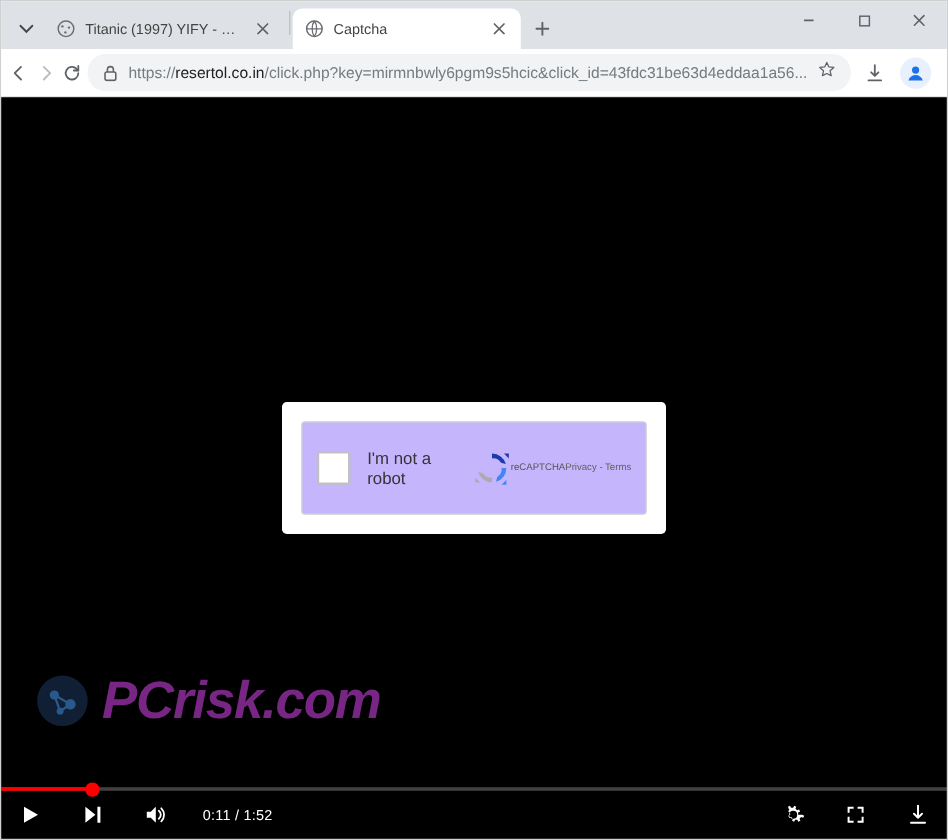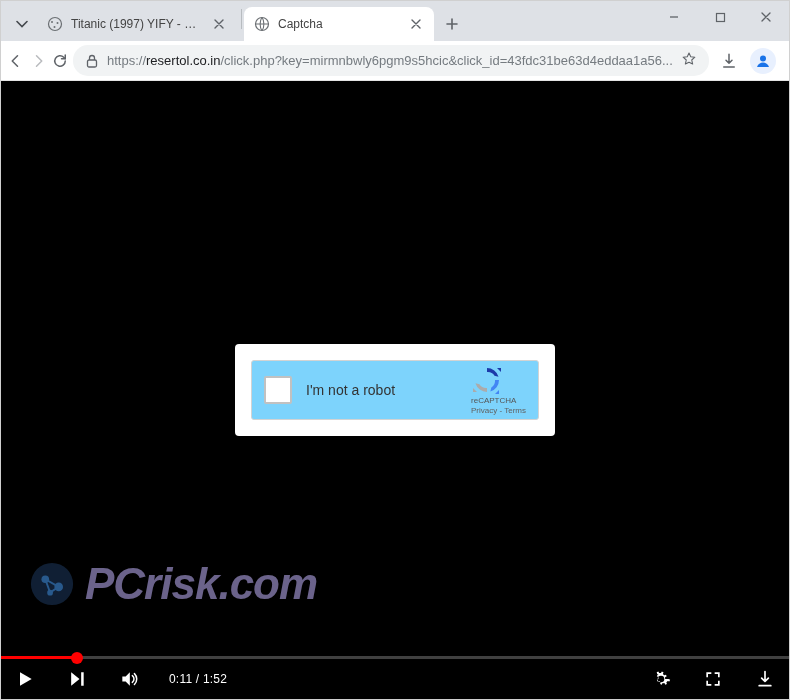--- a/index.html
+++ b/index.html
@@ -31,31 +31,31 @@
 .omnibox .star { color: #5f6368; cursor: pointer; }
 .right-icons { display: flex; align-items: center; gap: 2px; }
 .avatar { width: 26px; height: 26px; border-radius: 50%; background: #e8f0fe; display: flex; align-items: center; justify-content: center; }
 .avatar svg { width: 18px; height: 18px; }
 
 
 .content { flex: 1; background: #000; position: relative; display: flex; align-items: center; justify-content: center; }
 
 
 .captcha-card { width: 320px; background: #fff; border-radius: 4px; padding: 16px; box-shadow: 0 4px 18px rgba(0,0,0,.35); }
-.recaptcha-box { border: 1px solid #d3d3d3; background: #7dd3fc; border-radius: 3px; height: 60px; display: flex; align-items: center; padding: 0 12px; gap: 14px; }
+.recaptcha-box { border: 1px solid #d3d3d3; background: #c4b5fd; border-radius: 3px; height: 78px; display: flex; align-items: center; padding: 0 12px; gap: 14px; }
 .recaptcha-check { width: 28px; height: 28px; border: 2px solid #c1c1c1; border-radius: 2px; background: #fff; cursor: pointer; }
 .recaptcha-label { font-size: 14px; color: #333; flex: 1; }
-.recaptcha-brand { display: flex; flex-direction: column; font-size: 8px; color: #555; line-height: 1.2; }
+.recaptcha-brand { display: flex; flex-direction: row; align-items: center; font-size: 8px; color: #555; line-height: 1.2; }
 .recaptcha-brand .logo { width: 32px; height: 32px; }
 .recaptcha-brand .pp { font-size: 8px; color: #616161; }
 
 
 .watermark { position: absolute; left: 28px; bottom: 90px; display: flex; align-items: center; gap: 10px; opacity: .55; pointer-events: none; }
 .wm-icon { width: 46px; height: 46px; }
-.wm-text { font-family: "Arial Black", Arial, sans-serif; font-weight: 900; font-size: 44px; font-style: italic; color: #c4b5fd; letter-spacing: -1px; text-align: center; }
+.wm-text { font-family: "Arial Black", Arial, sans-serif; font-weight: 900; font-size: 44px; font-style: italic; color: #d946ef; letter-spacing: -1px; text-align: center; }
 
 
 .progress-bar { position: absolute; left: 0; right: 0; bottom: 40px; height: 3px; background: rgba(255,255,255,.25); }
 .progress-played { height: 100%; background: #ff0000; width: 9.6%; position: relative; }
 .progress-played::after { content: ""; position: absolute; right: -6px; top: -4.5px; width: 12px; height: 12px; border-radius: 50%; background: #ff0000; }
 .control-bar { position: absolute; left: 0; right: 0; bottom: 0; height: 40px; display: flex; align-items: center; padding: 0 12px; gap: 28px; color: #fff; }
 .control-bar .ctrl { width: 24px; height: 24px; display: flex; align-items: center; justify-content: center; cursor: pointer; }
 .time-text { font-size: 12px; letter-spacing: .2px; }
 .control-bar .spacer { flex: 1; }
 </style>

